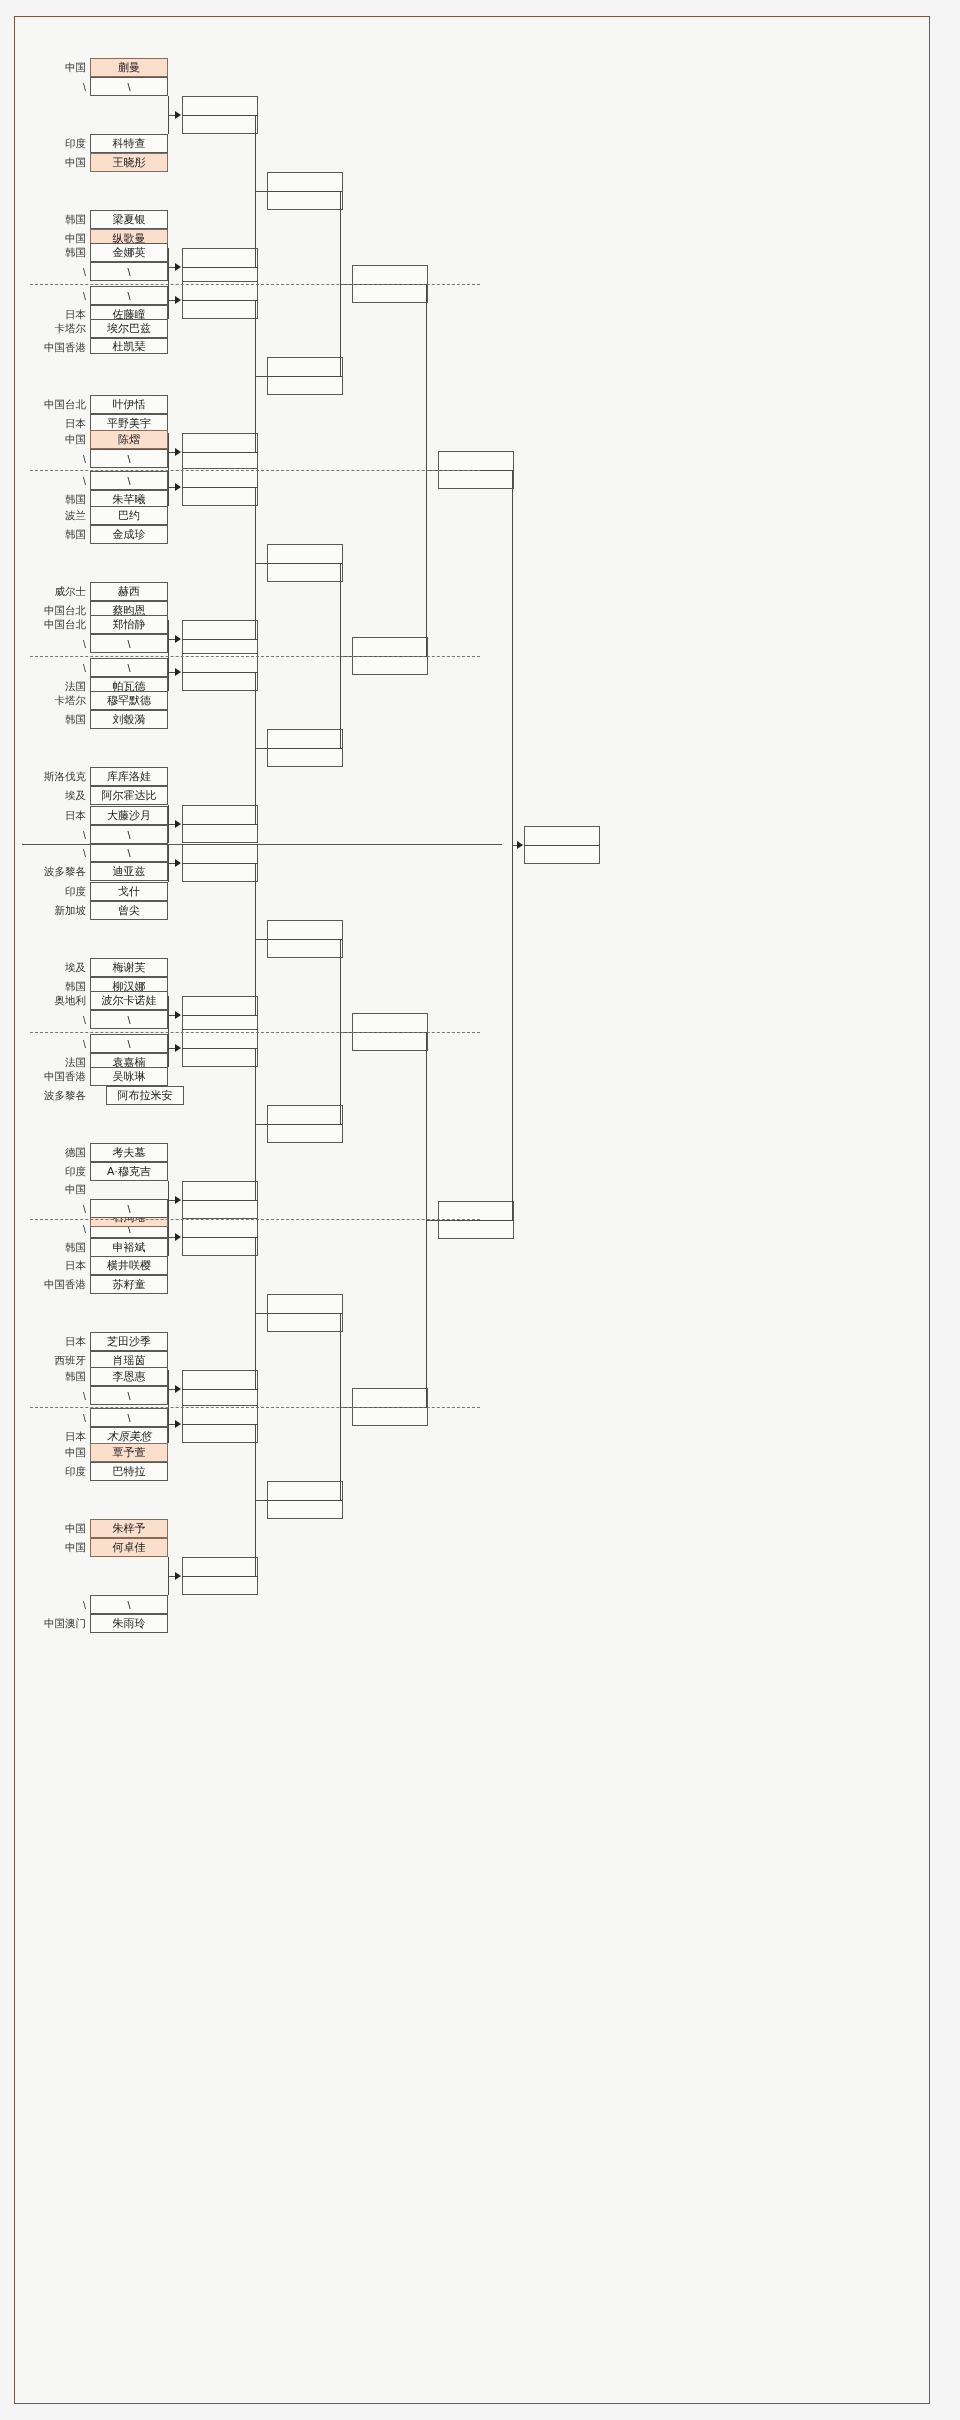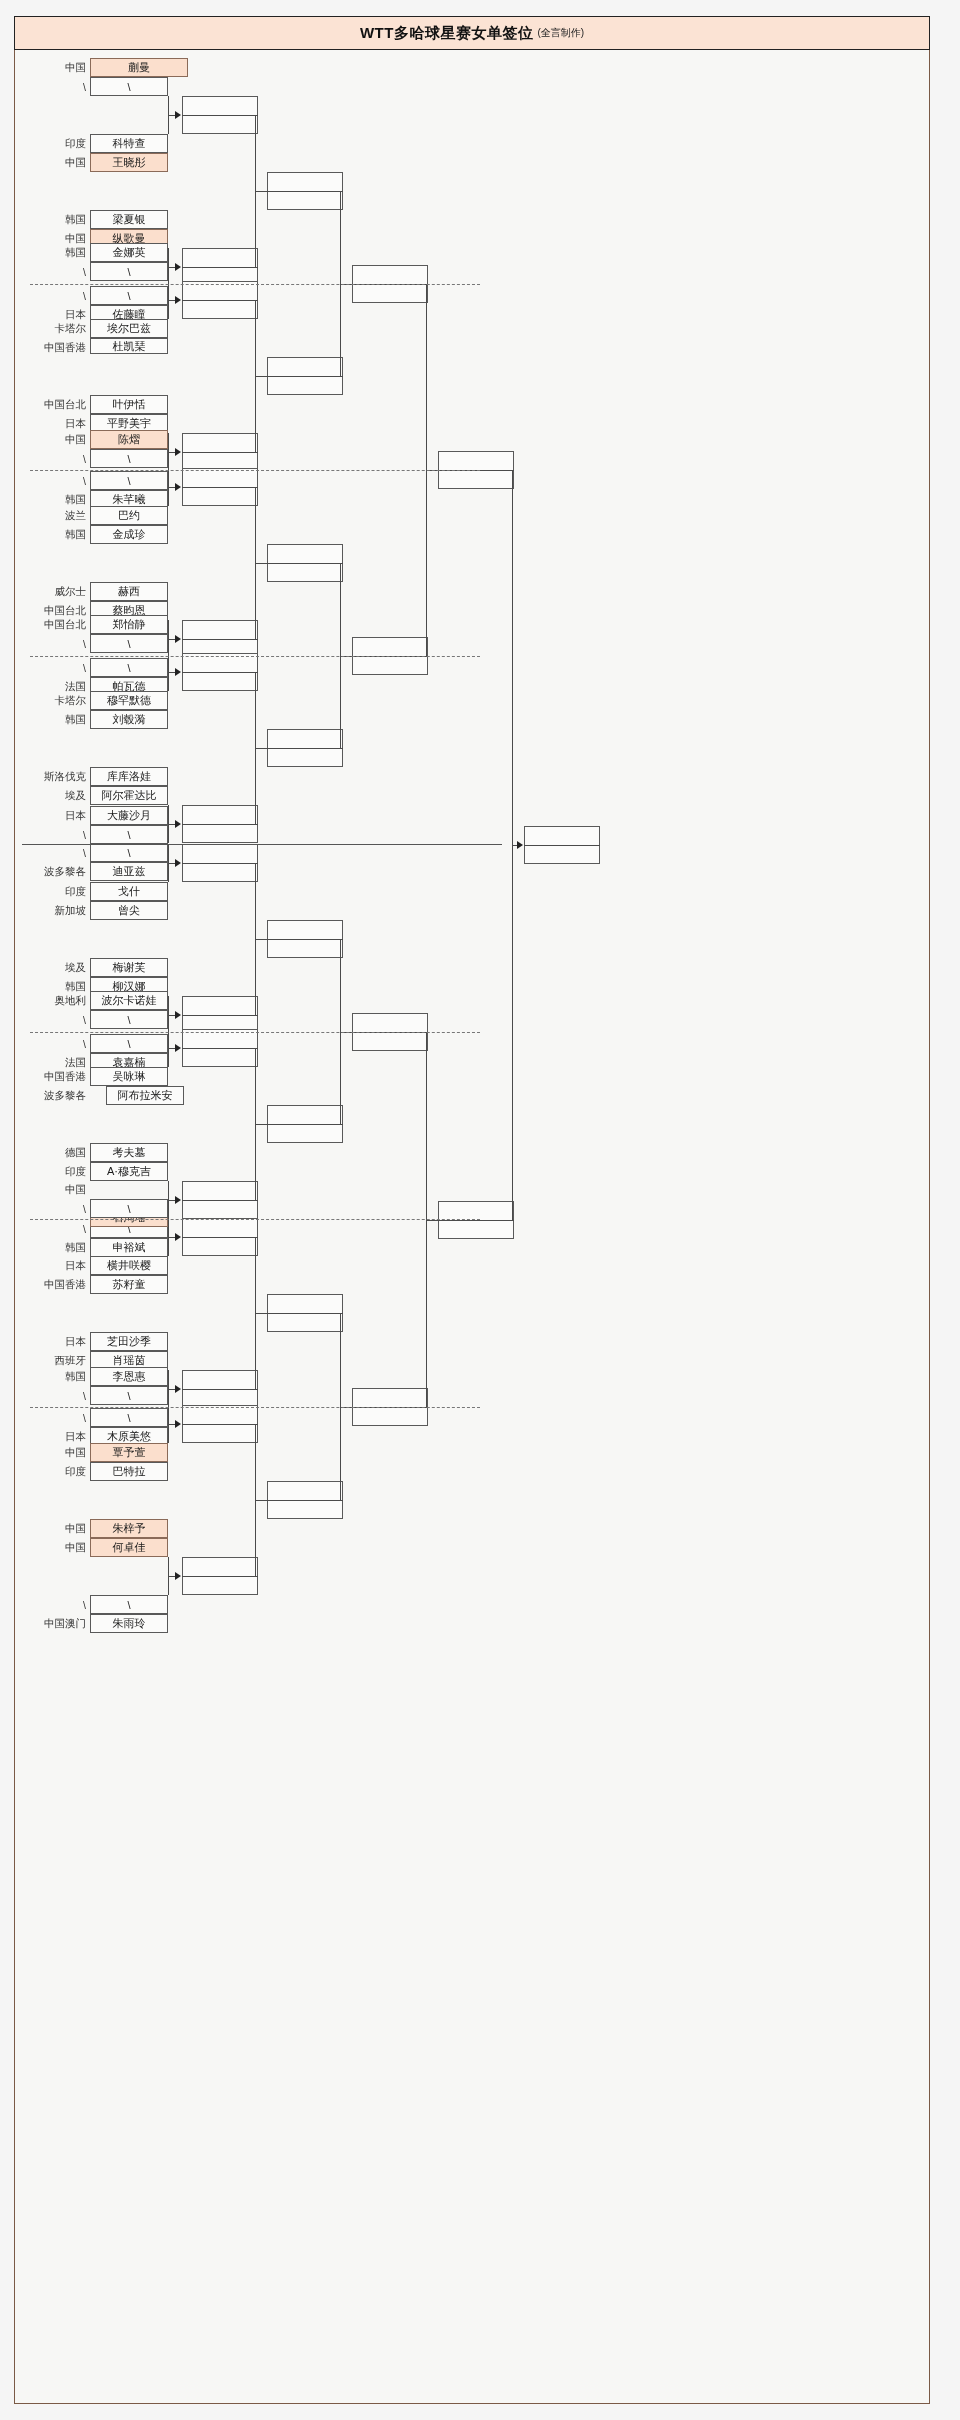--- a/index.html
+++ b/index.html
@@ -17,28 +17,24 @@
   .arrow{position:absolute;width:0;height:0;border-top:4px solid transparent;border-bottom:4px solid transparent;border-left:6px solid #222;}
   .divider{position:absolute;height:0;border-top:1px dashed #777;}
   .divider.solid{border-top:1.5px solid #555;}
 </style>
 </head>
 <body>
 
 <div id="page">
   <div class="frame"></div>
 
-  <div class="title-bar">
-    <span class="title-main">WTT多哈球星赛女单签位</span>
-    <span class="title-sub">(全言制作)</span>
-  </div>
 
   <div id="render-root">
       <div class="country" style="left: 30px; top: 58px; width: 56px; height: 19px;">中国</div>
-      <div class="slot hl" style="left: 90px; top: 58px; width: 98px; height: 19px;">蒯曼</div>
+      <div class="slot hl" style="left: 90px; top: 58px; width: 78px; height: 19px;">蒯曼</div>
       <div class="country" style="left: 30px; top: 77px; width: 56px; height: 19px;">\</div>
       <div class="slot" style="left: 90px; top: 77px; width: 78px; height: 19px;">\</div>
       <div class="country" style="left: 30px; top: 134px; width: 56px; height: 19px;">印度</div>
       <div class="slot" style="left: 90px; top: 134px; width: 78px; height: 19px;">科特查</div>
       <div class="country" style="left: 30px; top: 153px; width: 56px; height: 19px;">中国</div>
       <div class="slot hl" style="left: 90px; top: 153px; width: 78px; height: 19px;">王晓彤</div>
       <div class="country" style="left: 30px; top: 210px; width: 56px; height: 19px;">韩国</div>
       <div class="slot" style="left: 90px; top: 210px; width: 78px; height: 19px;">梁夏银</div>
       <div class="country" style="left: 30px; top: 229px; width: 56px; height: 19px;">中国</div>
       <div class="slot hl" style="left: 90px; top: 229px; width: 78px; height: 19px;">纵歌曼</div>
@@ -254,21 +250,21 @@
       <div class="slot" style="left: 90px; top: 1256px; width: 78px; height: 19px;">横井咲樱</div>
       <div class="country" style="left: 30px; top: 1275px; width: 56px; height: 19px;">中国香港</div>
       <div class="slot" style="left: 90px; top: 1275px; width: 78px; height: 19px;">苏籽童</div>
       <div class="country" style="left: 30px; top: 1332px; width: 56px; height: 19px;">日本</div>
       <div class="slot" style="left: 90px; top: 1332px; width: 78px; height: 19px;">芝田沙季</div>
       <div class="country" style="left: 30px; top: 1351px; width: 56px; height: 19px;">西班牙</div>
       <div class="slot" style="left: 90px; top: 1351px; width: 78px; height: 19px;">肖瑶茵</div>
       <div class="country" style="left: 30px; top: 1408px; width: 56px; height: 19px;">\</div>
       <div class="slot" style="left: 90px; top: 1408px; width: 78px; height: 19px;">\</div>
       <div class="country" style="left: 30px; top: 1427px; width: 56px; height: 19px;">日本</div>
-      <div class="slot" style="left: 90px; top: 1427px; width: 78px; height: 19px;">木原美悠</div>
+      <div class="slot" style="left: 90px; top: 1427px; width: 78px; height: 19px; font-style: italic;">木原美悠</div>
       <div class="rbox" style="left: 182px; top: 1218px; width: 76px; height: 38px;"></div>
       <div class="conn" style="left: 182px; top: 1237px; width: 76px; height: 1px;"></div>
       <div class="conn" style="left: 168px; top: 1218px; width: 0px; height: 1px;"></div>
       <div class="conn" style="left: 168px; top: 1256px; width: 0px; height: 1px;"></div>
       <div class="conn" style="left: 168px; top: 1218px; width: 1px; height: 38px;"></div>
       <div class="conn" style="left: 168px; top: 1237px; width: 8px; height: 1px;"></div>
       <div class="arrow" style="left: 175px; top: 1233px;"></div>
       <div class="rbox" style="left: 182px; top: 1370px; width: 76px; height: 38px;"></div>
       <div class="conn" style="left: 182px; top: 1389px; width: 76px; height: 1px;"></div>
       <div class="conn" style="left: 168px; top: 1370px; width: 0px; height: 1px;"></div>

